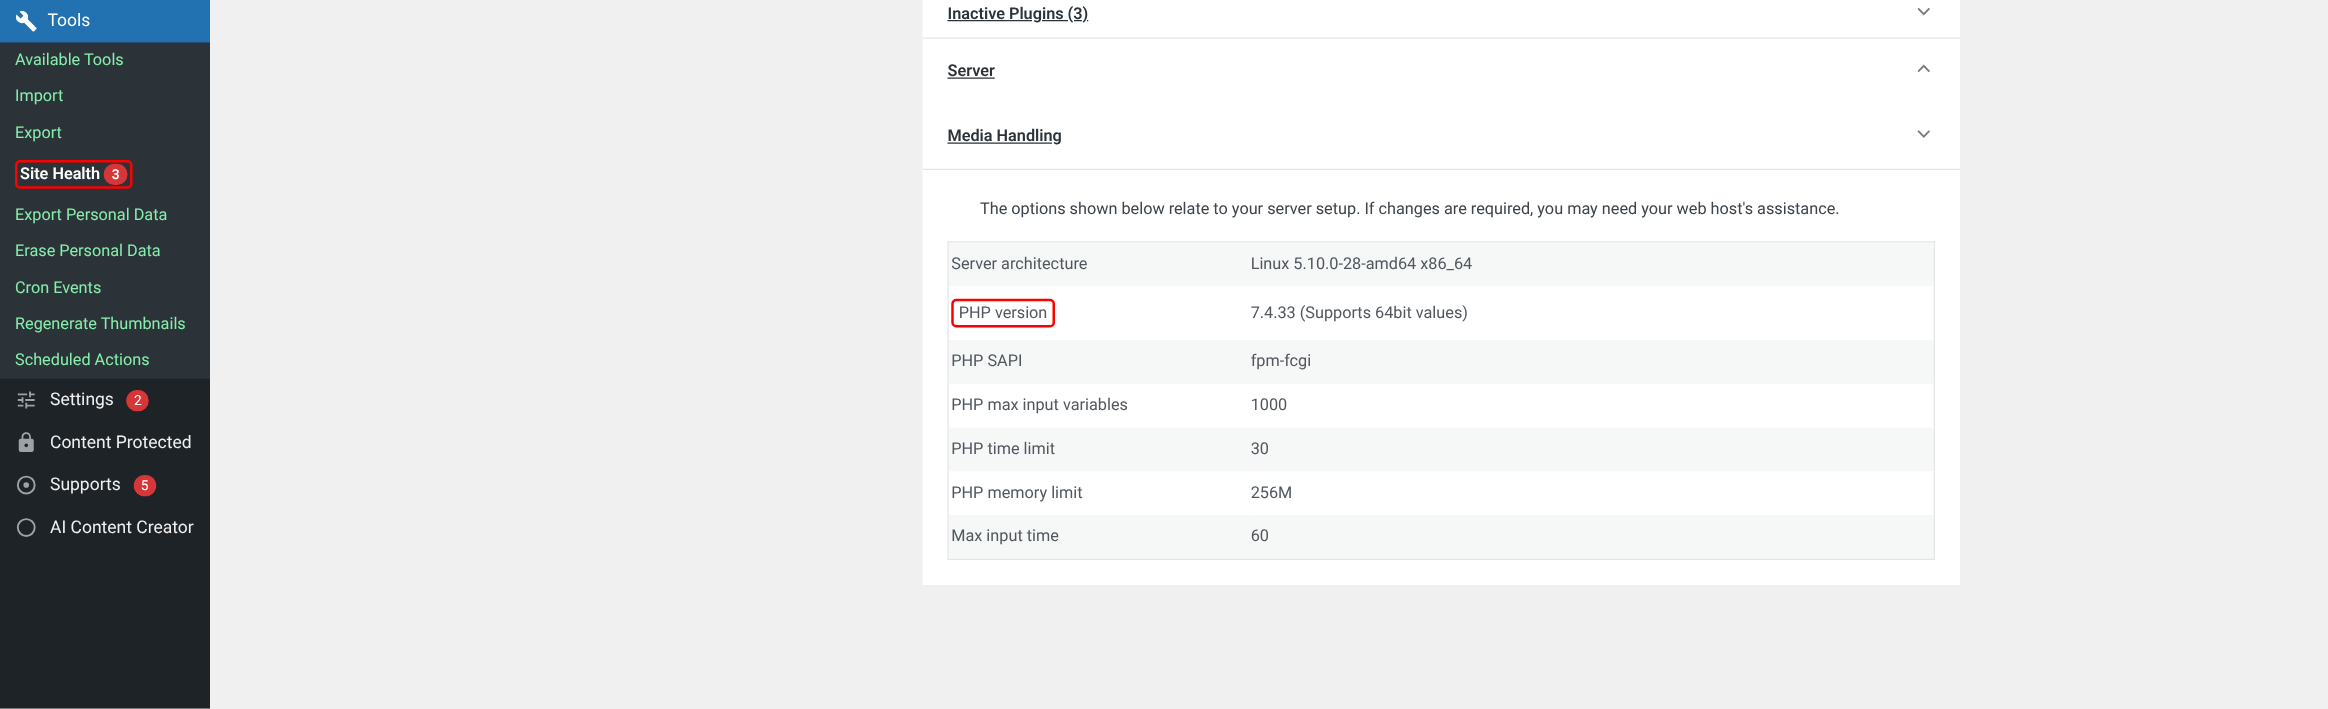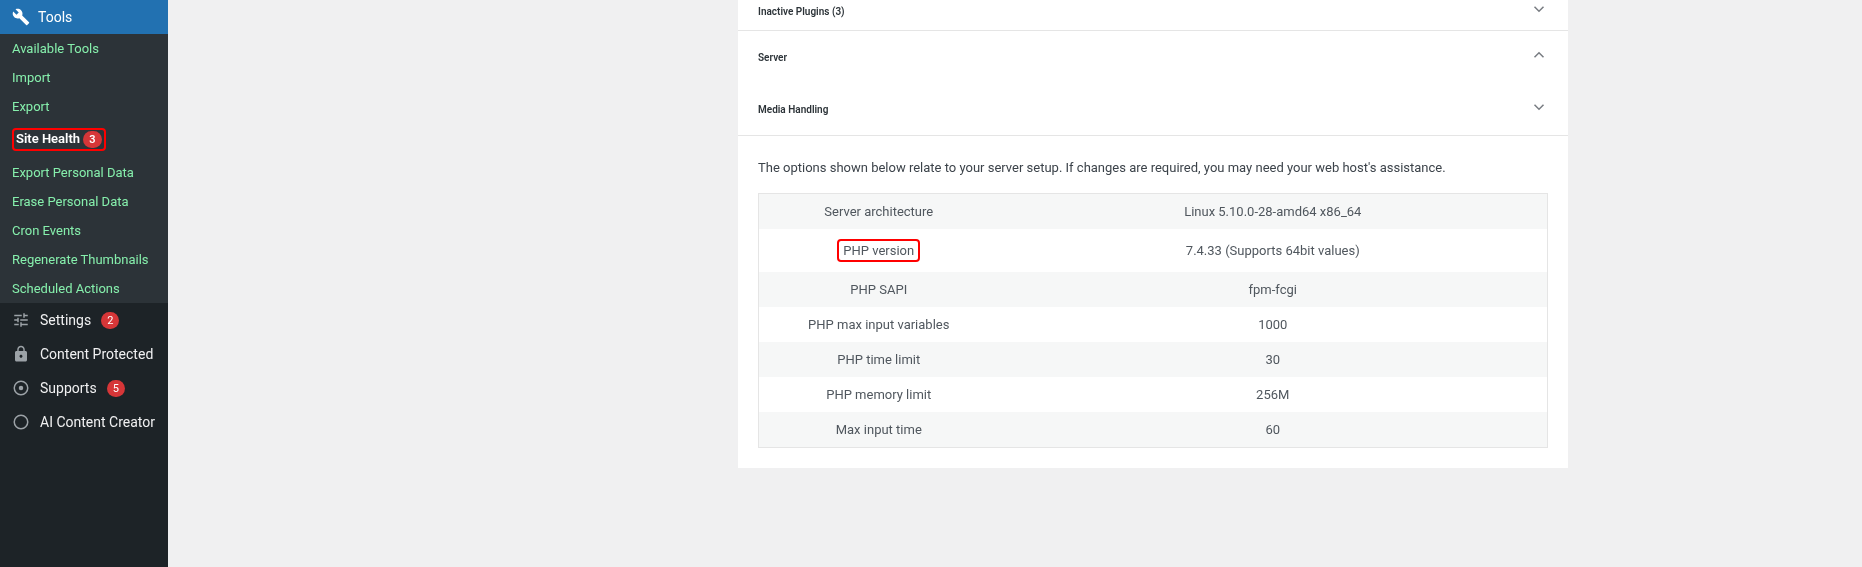--- a/index.html
+++ b/index.html
@@ -96,42 +96,43 @@
       border-bottom: 1px solid #e5e5e5;
       padding: 15px 20px;
       display: flex;
       justify-content: space-between;
       align-items: center;
       cursor: pointer;
     }
     .accordion.top-cut { padding-top: 0; padding-bottom: 8px; }
     .accordion-title {
       font-weight: 600;
-      font-size: 10px;
+      font-size: 13px;
       color: #2c3338;
+      text-decoration: underline;
     }
     .chevron { color: #787c82; }
     .server-section { padding: 15px 20px 20px 20px; }
     .section-desc {
       font-size: 13px;
       color: #3c434a;
       margin-bottom: 18px;
       margin-top: 24px;
+      margin-left: 26px;
     }
     .info-table {
       border: 1px solid #e5e5e5;
       width: 100%;
       border-collapse: collapse;
     }
     .info-table tr:nth-child(odd) { background: #f6f7f7; }
     .info-table td {
-      padding: 10px 28px;
+      padding: 10px 2px;
       font-size: 13px;
       color: #50575e;
-      text-align: center;
     }
     .info-table td:first-child { width: 240px; }
     .label-highlight {
       border: 2px solid red;
       border-radius: 4px;
       padding: 2px 4px;
       display: inline-block;
     }
   </style>
 </head>

